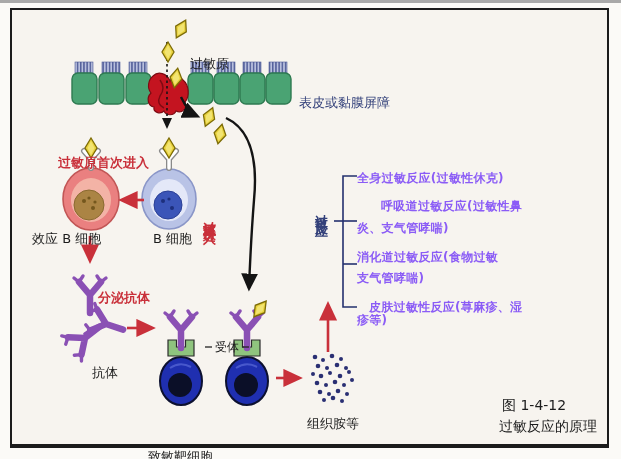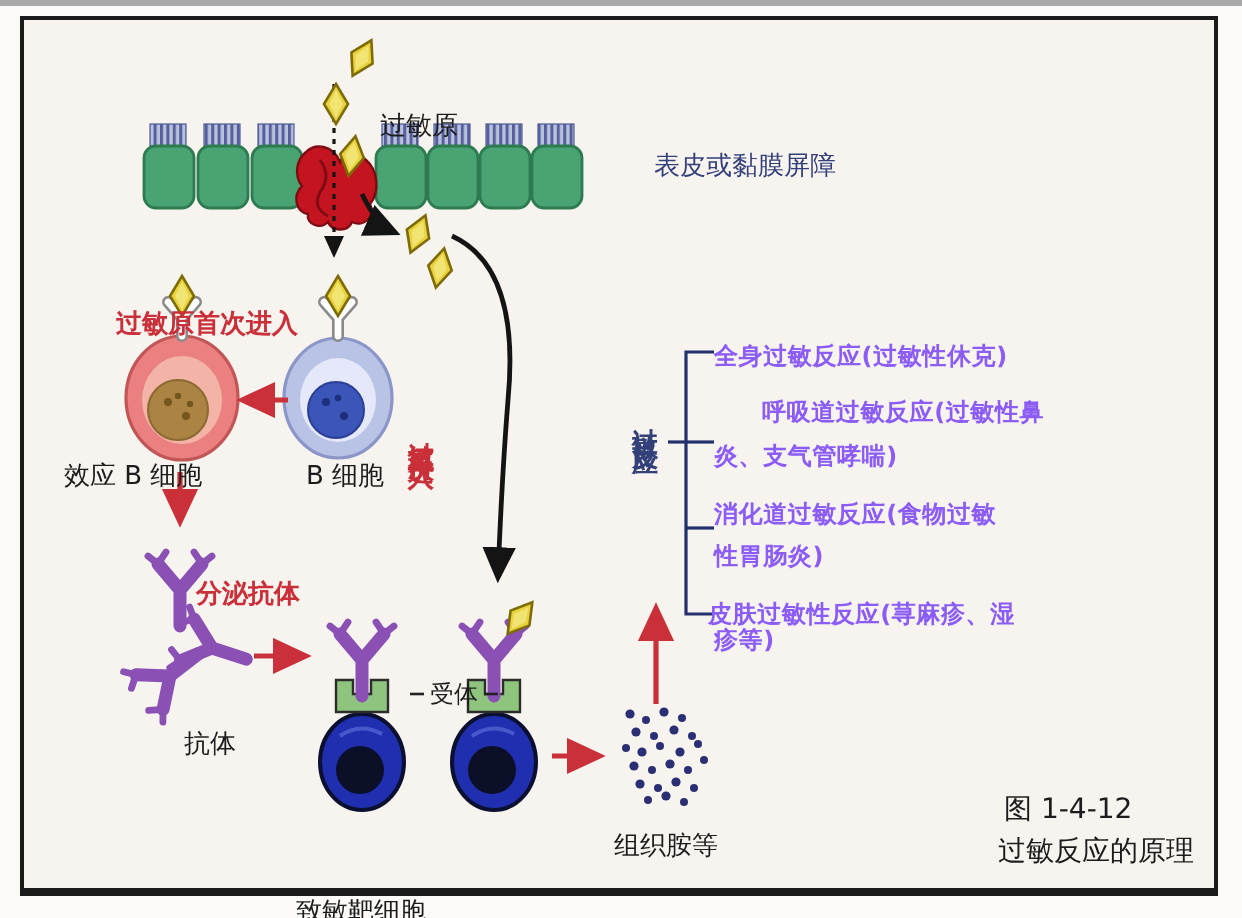--- a/index.html
+++ b/index.html
@@ -179,35 +179,35 @@
 
     <g fill="none" stroke="#23306e" stroke-width="1.6">
       <polyline points="357,176 343,176 343,307 357,307"></polyline>
       <line x1="343" y1="221" x2="357" y2="221"></line>
       <line x1="343" y1="264" x2="357" y2="264"></line>
       <line x1="334" y1="221" x2="343" y2="221"></line>
     </g>
   </svg>
 
   <span class="lbl" style="left:190px;top:21px;margin-top:36px;">过敏原</span>
-  <span class="lbl navy" style="left:299px;top:77px;margin-left:28px;">表皮或黏膜屏障</span>
+  <span class="lbl navy" style="left:299px;top:96px;">表皮或黏膜屏障</span>
   <span class="lbl red" style="left:58px;top:112px;">过敏原首次进入</span>
   <span class="lbl" style="left:32px;top:232px;">效应 B 细胞</span>
   <span class="lbl" style="left:153px;top:232px;">B 细胞</span>
   <span class="lbl red" style="left:98px;top:247px;">分泌抗体</span>
   <span class="lbl" style="left:92px;top:366px;">抗体</span>
   <span class="lbl red vert" style="left:203px;top:167px;letter-spacing:1.5px;">过敏原再次进入</span>
   <span class="lbl" style="left:215px;top:341px;font-size:12px;">受体</span>
   <span class="lbl" style="left:148px;top:417px;margin-top:33px;">致敏靶细胞</span>
   <span class="lbl" style="left:307px;top:417px;">组织胺等</span>
   <span class="lbl navy vert" style="left:315px;top:204px;letter-spacing:3px;font-weight:600;">过敏反应</span>
 
   <span class="lbl listline" style="left:357px;top:172px;">全身过敏反应(过敏性休克)</span>
   <span class="lbl listline" style="left:357px;top:200px;margin-left:24px;">呼吸道过敏反应(过敏性鼻</span>
   <span class="lbl listline" style="left:357px;top:222px;">炎、支气管哮喘)</span>
   <span class="lbl listline" style="left:357px;top:251px;">消化道过敏反应(食物过敏</span>
-  <span class="lbl listline" style="left:357px;top:272px;">性胃肠炎)</span>
-  <span class="lbl listline" style="left:354px;top:301px;text-align:right;">皮肤过敏性反应(荨麻疹、湿</span>
+  <span class="lbl listline" style="left:357px;top:272px;">支气管哮喘)</span>
+  <span class="lbl listline" style="left:369px;top:301px;text-align:right;">皮肤过敏性反应(荨麻疹、湿</span>
   <span class="lbl listline" style="left:357px;top:314px;">疹等)</span>
 
   <span class="lbl" style="left:502px;top:398px;font-size:14px;">图 1-4-12</span>
   <span class="lbl" style="left:499px;top:419px;font-size:14px;">过敏反应的原理</span>
 </div>
 
 </body></html>

